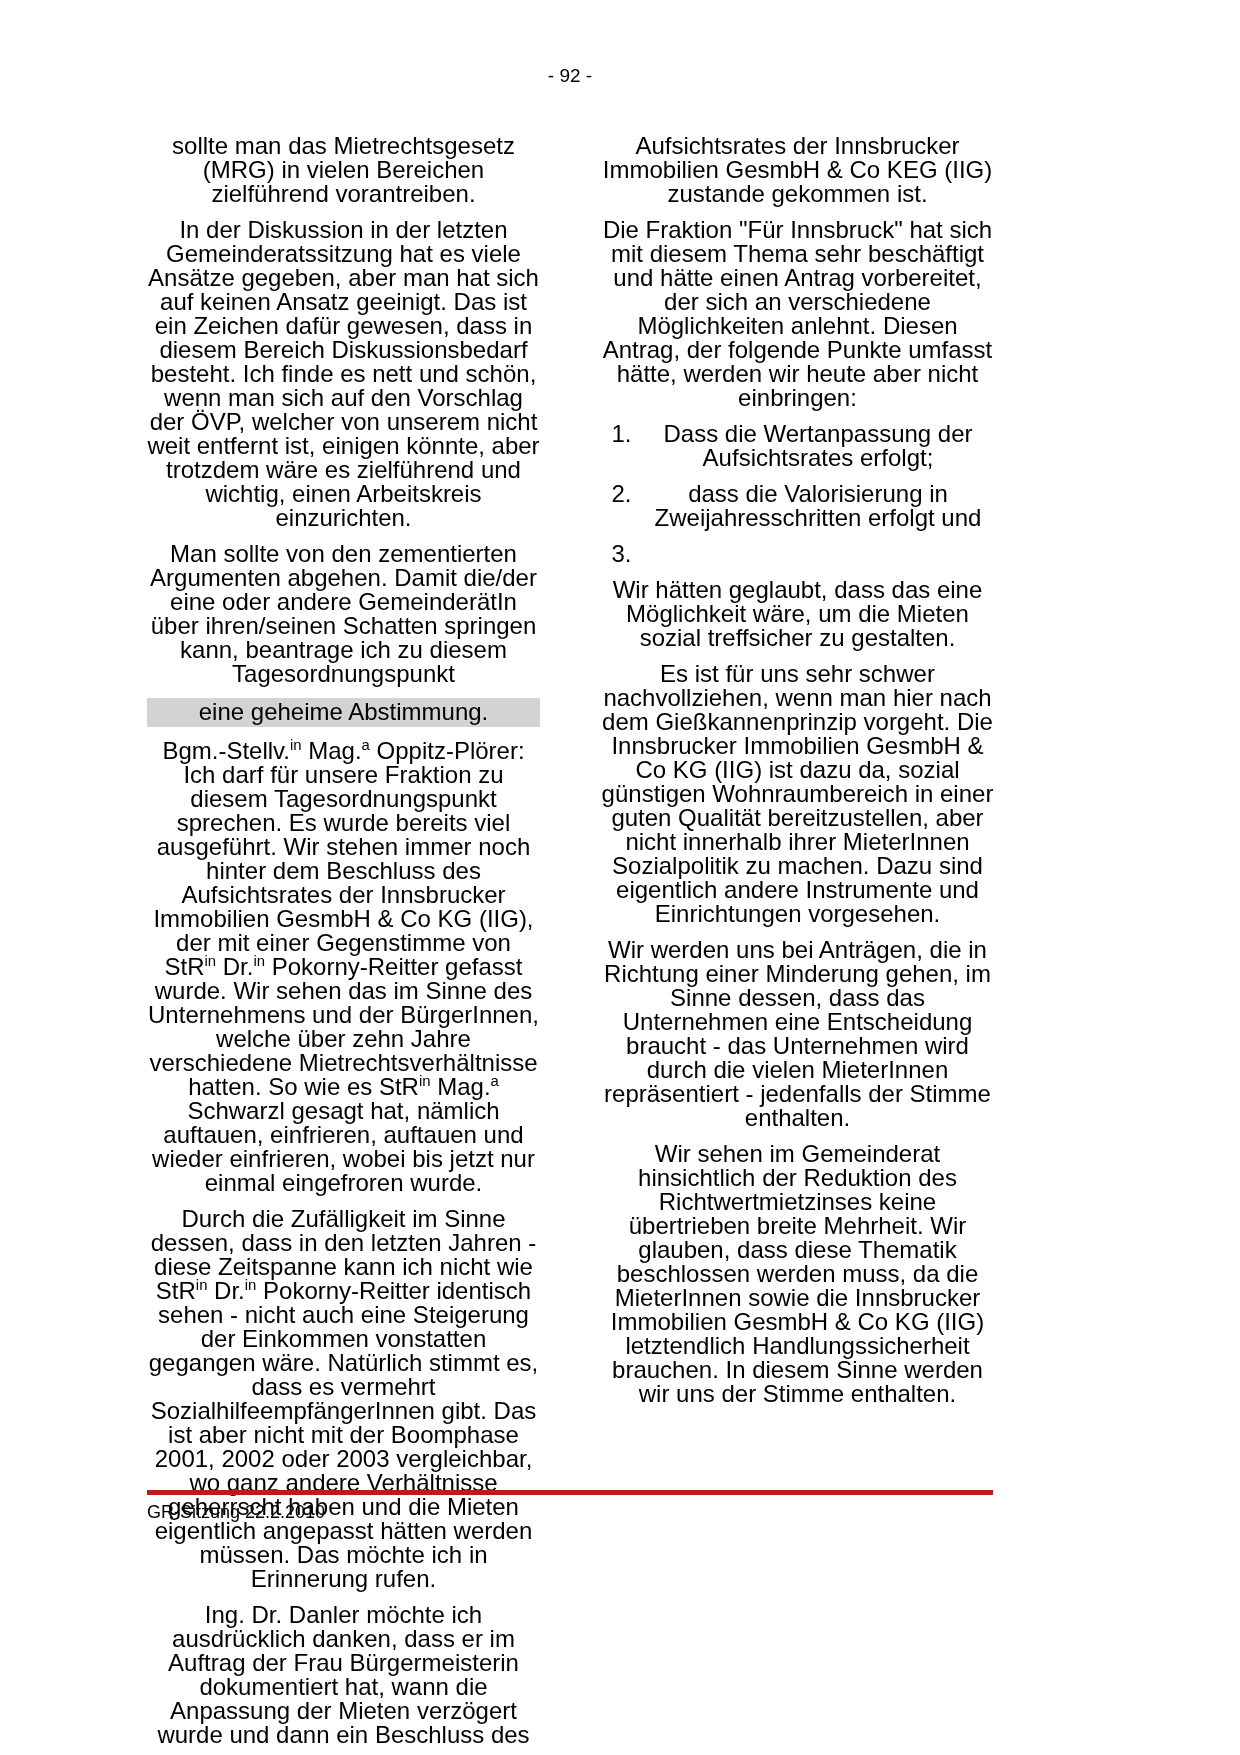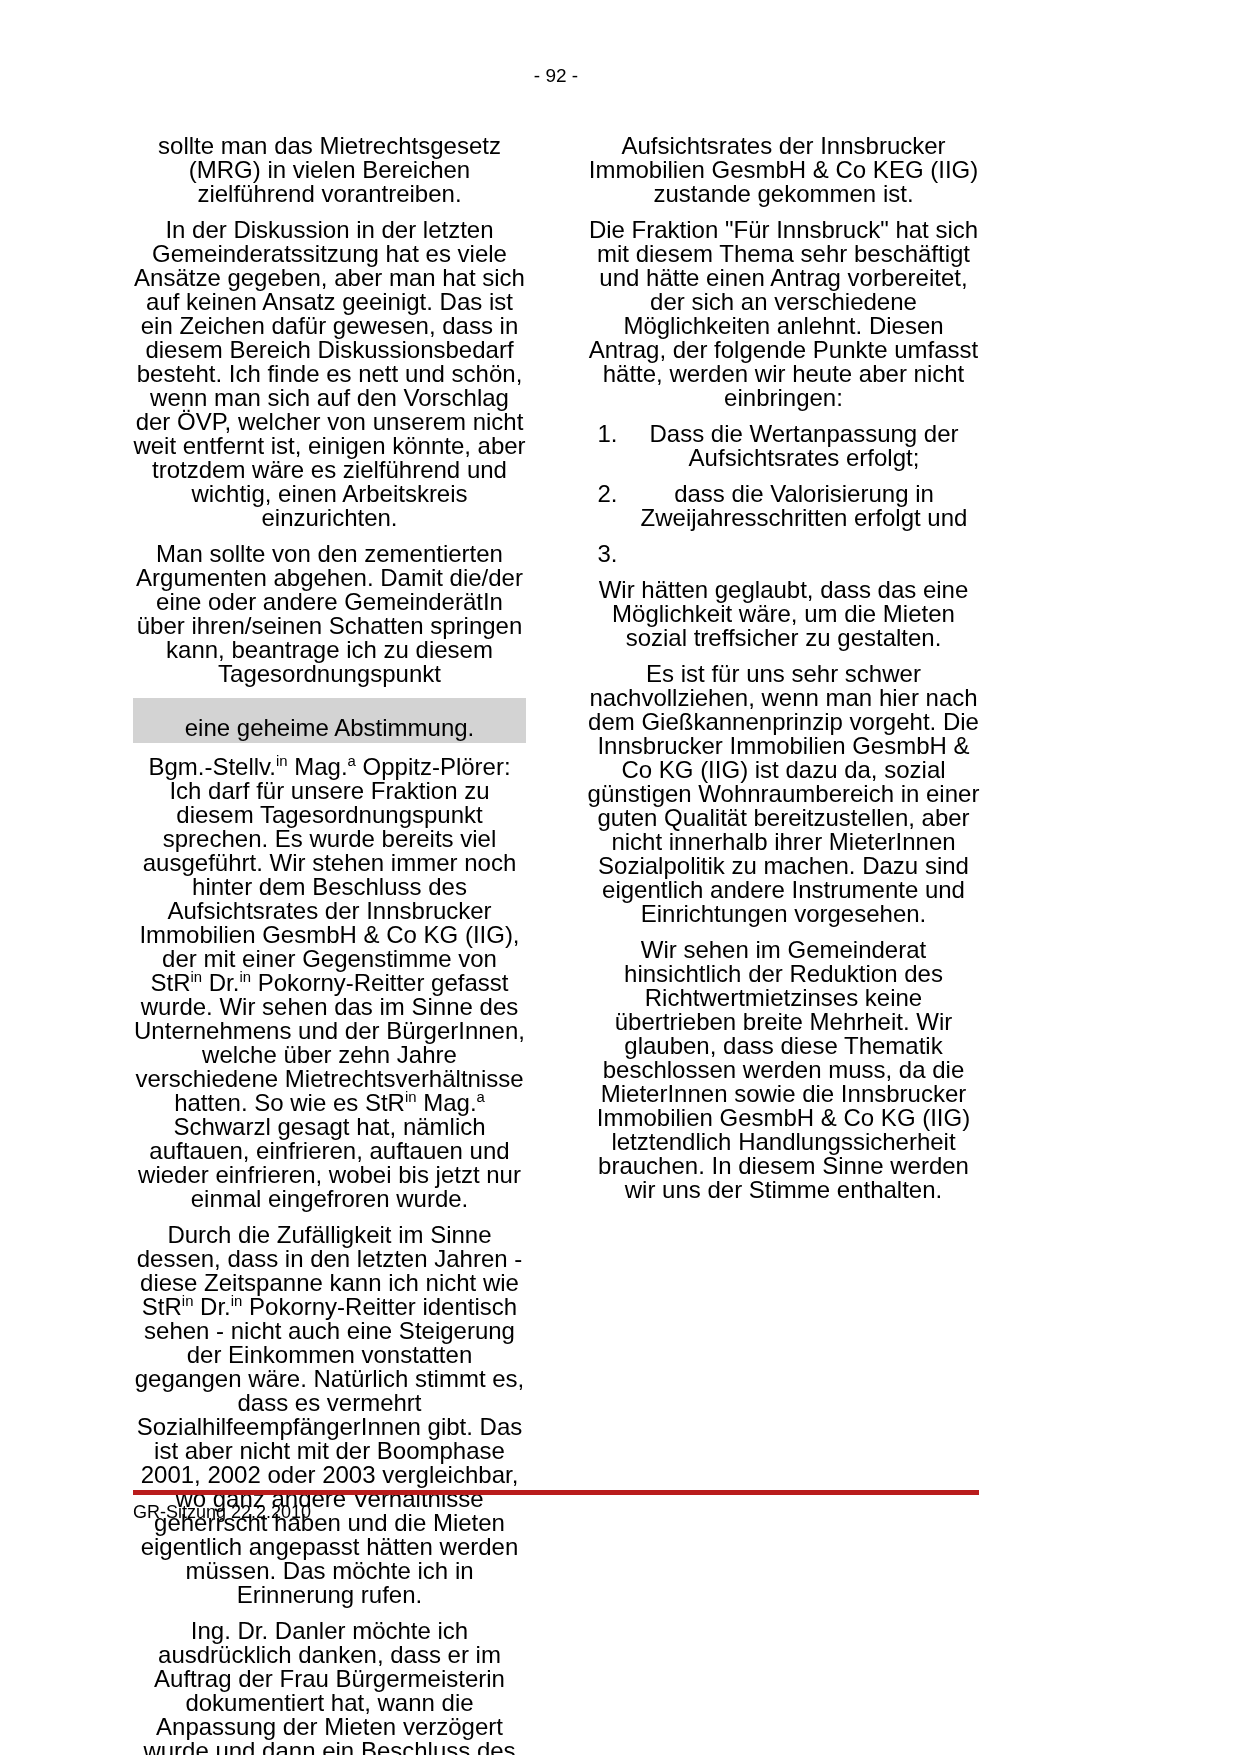--- a/index.html
+++ b/index.html
@@ -8,21 +8,21 @@
     width: 1240px;
     height: 1755px;
     background: #ffffff;
     color: #000000;
     font-family: "Liberation Sans", sans-serif;
     position: relative;
     overflow: hidden;
   }
   .page {
     position: absolute;
-    left: 133px;
+    left: 147px;
     top: 0;
     width: 846px;
     height: 1542px;
   }
   .page-number {
     margin-top: 64px;
     text-align: center;
     font-size: 19px;
     line-height: 24px;
   }
@@ -34,21 +34,21 @@
   .col {
     width: 393px;
     flex: 0 0 393px;
     font-size: 24px;
     line-height: 24px;
     text-align: center;
   }
   .col p { margin: 0 0 12px 0; }
   p.highlight {
     background: #d3d3d3;
-    padding: 18px 2px 3px 2px;
+    padding: 2px 2px 3px 2px;
   }
   .bold { font-weight: normal; }
   sup { font-size: 0.62em; line-height: 0; }
   .numlist { margin: 0; }
   .numitem { display: flex; margin: 0 0 12px 0; }
   .num { flex: 0 0 41px; width: 41px; }
   .numtext { flex: 1; }
   .footer {
     position: absolute;
     left: 0;
@@ -86,19 +86,20 @@
           <div class="numitem">
             <span class="num">2.</span>
             <span class="numtext">dass die Valorisierung in Zweijahresschritten erfolgt und</span>
           </div>
           <div class="numitem">
             <span class="num">3.</span>
           </div>
         </div>
         <p><span>Wir hätten geglaubt, dass das eine Möglichkeit wäre, um die Mieten sozial treffsicher zu gestalten.</span></p>
         <p><span>Es ist für uns sehr schwer nachvollziehen, wenn man hier nach dem Gießkannenprinzip vorgeht. Die Innsbrucker Immobilien GesmbH &amp; Co KG (IIG) ist dazu da, sozial günstigen Wohnraumbereich in einer guten Qualität bereitzustellen, aber nicht innerhalb ihrer MieterInnen Sozialpolitik zu machen. Dazu sind eigentlich andere Instrumente und Einrichtungen vorgesehen.</span></p>
+        <p><span>Wir werden uns bei Anträgen, die in Richtung einer Minderung gehen, im Sinne dessen, dass das Unternehmen eine Entscheidung braucht - das Unternehmen wird durch die vielen MieterInnen repräsentiert - jedenfalls der Stimme enthalten.</span></p>
         <p><span>Wir sehen im Gemeinderat hinsichtlich der Reduktion des Richtwertmietzinses keine übertrieben breite Mehrheit. Wir glauben, dass diese Thematik beschlossen werden muss, da die MieterInnen sowie die Innsbrucker Immobilien GesmbH &amp; Co KG (IIG) letztendlich Handlungssicherheit brauchen. In diesem Sinne werden wir uns der Stimme enthalten.</span></p>
       </div>
   </div>
   <div class="footer">
     <div class="footer-text">GR-Sitzung 22.2.2010</div>
   </div>
 </div>
 
 </body></html>

